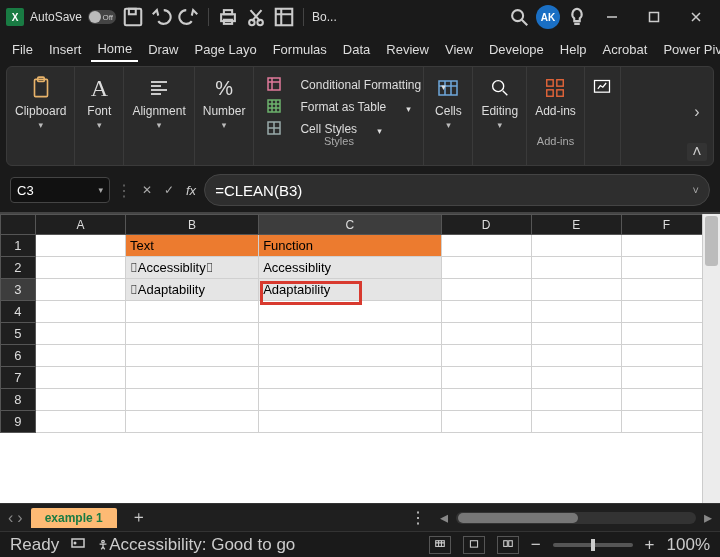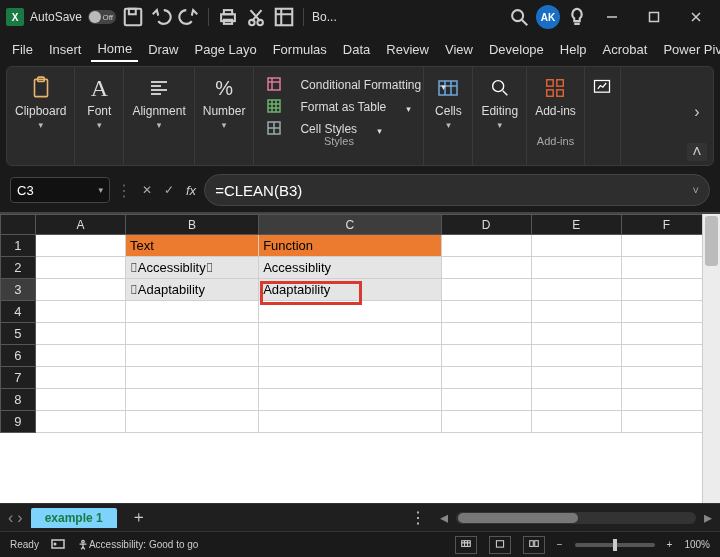--- a/index.html
+++ b/index.html
@@ -60,29 +60,29 @@
   .corner { background:#1f1f1f !important; border-color:#555 !important;}
   .c-orange { background:#ec7b2f; color:#000;}
   .c-green { background:#e5e5e5; color:#000;}
   .sel-border { position:absolute; border:3px solid #d83a2f; pointer-events:none; }
   .scrolltrack-v { position:absolute; right:0; top:0; bottom:0; width:18px; background:#ececec; border-left:1px solid #ccc;}
   .scrolltrack-v .thumb { position:absolute; top:2px; left:2px; right:2px; height:50px; background:#bcbcbc; border-radius:3px;}
 
   
   .sheetbar { height:28px; background:#1f1f1f; display:flex; align-items:center; padding:0 8px; gap:8px; border-top:1px solid #333;}
   .sheetnav { display:flex; gap:4px; color:#888;}
-  .sheettab { background:#7dd3fc; color:#197b43; padding:3px 14px; border-radius:2px 2px 0 0; font-size:12px; font-weight:600;}
+  .sheettab { background:#fdba74; color:#197b43; padding:3px 14px; border-radius:2px 2px 0 0; font-size:12px; font-weight:600;}
   .addsheet { color:#ccc; font-size:16px; padding:0 6px;}
   .sheetbar .spacer { flex:1; }
   .sheetbar .dots { color:#ccc; padding:0 6px;}
   .hscroll { width:240px; height:12px; background:#333; border-radius:6px; position:relative;}
   .hscroll .hthumb { position:absolute; left:2px; top:1px; height:10px; width:120px; background:#777; border-radius:5px;}
 
   
-  .status { height:26px; background:#1a1a1a; display:flex; align-items:center; padding:0 10px; gap:12px; font-size:10px; color:#ccc; border-top:1px solid #333;}
+  .status { height:26px; background:#1a1a1a; display:flex; align-items:center; padding:0 10px; gap:12px; font-size:17px; color:#ccc; border-top:1px solid #333;}
   .status .spacer { flex:1;}
   .viewbtn { width:22px; height:18px; border:1px solid #555; display:flex; align-items:center; justify-content:center;}
   .zoomslider { width:80px; height:4px; background:#555; position:relative; border-radius:2px;}
   .zoomslider .zthumb { position:absolute; left:38px; top:-4px; width:4px; height:12px; background:#ccc;}
 
   svg { stroke: currentColor; fill: none; stroke-width: 1.5; }
 </style>
 </head>
 <body>
 <div class="app">

